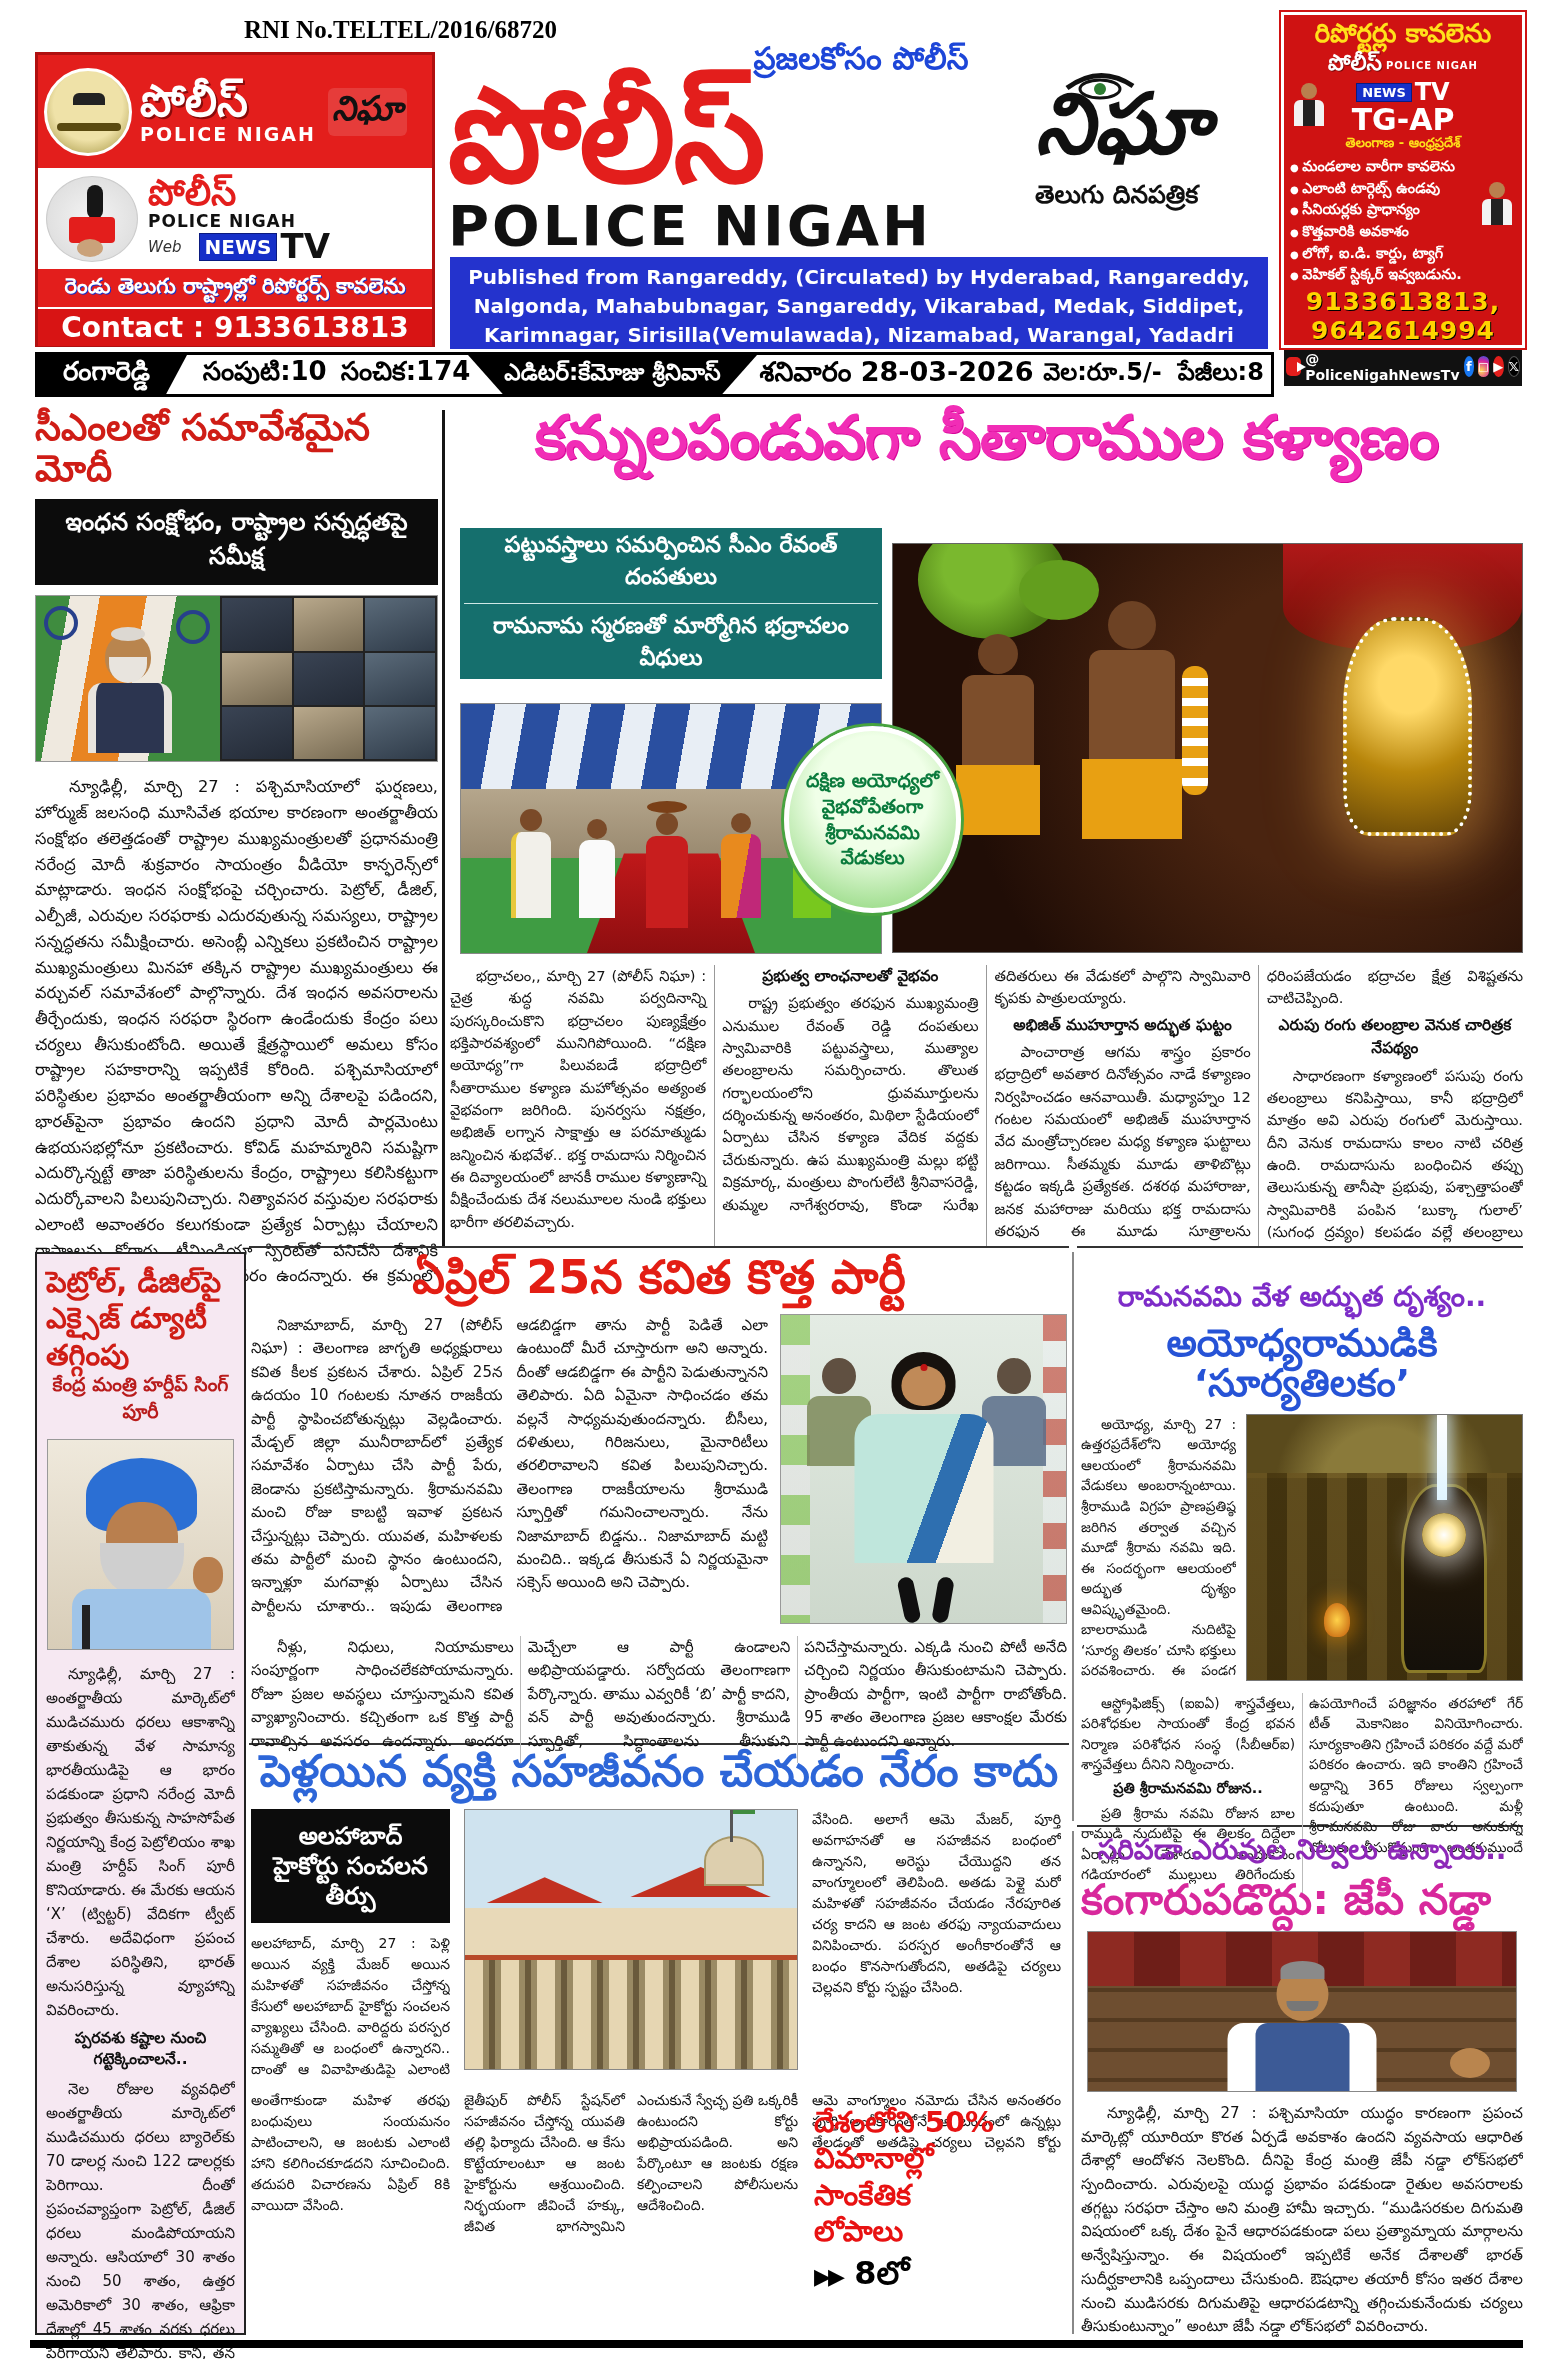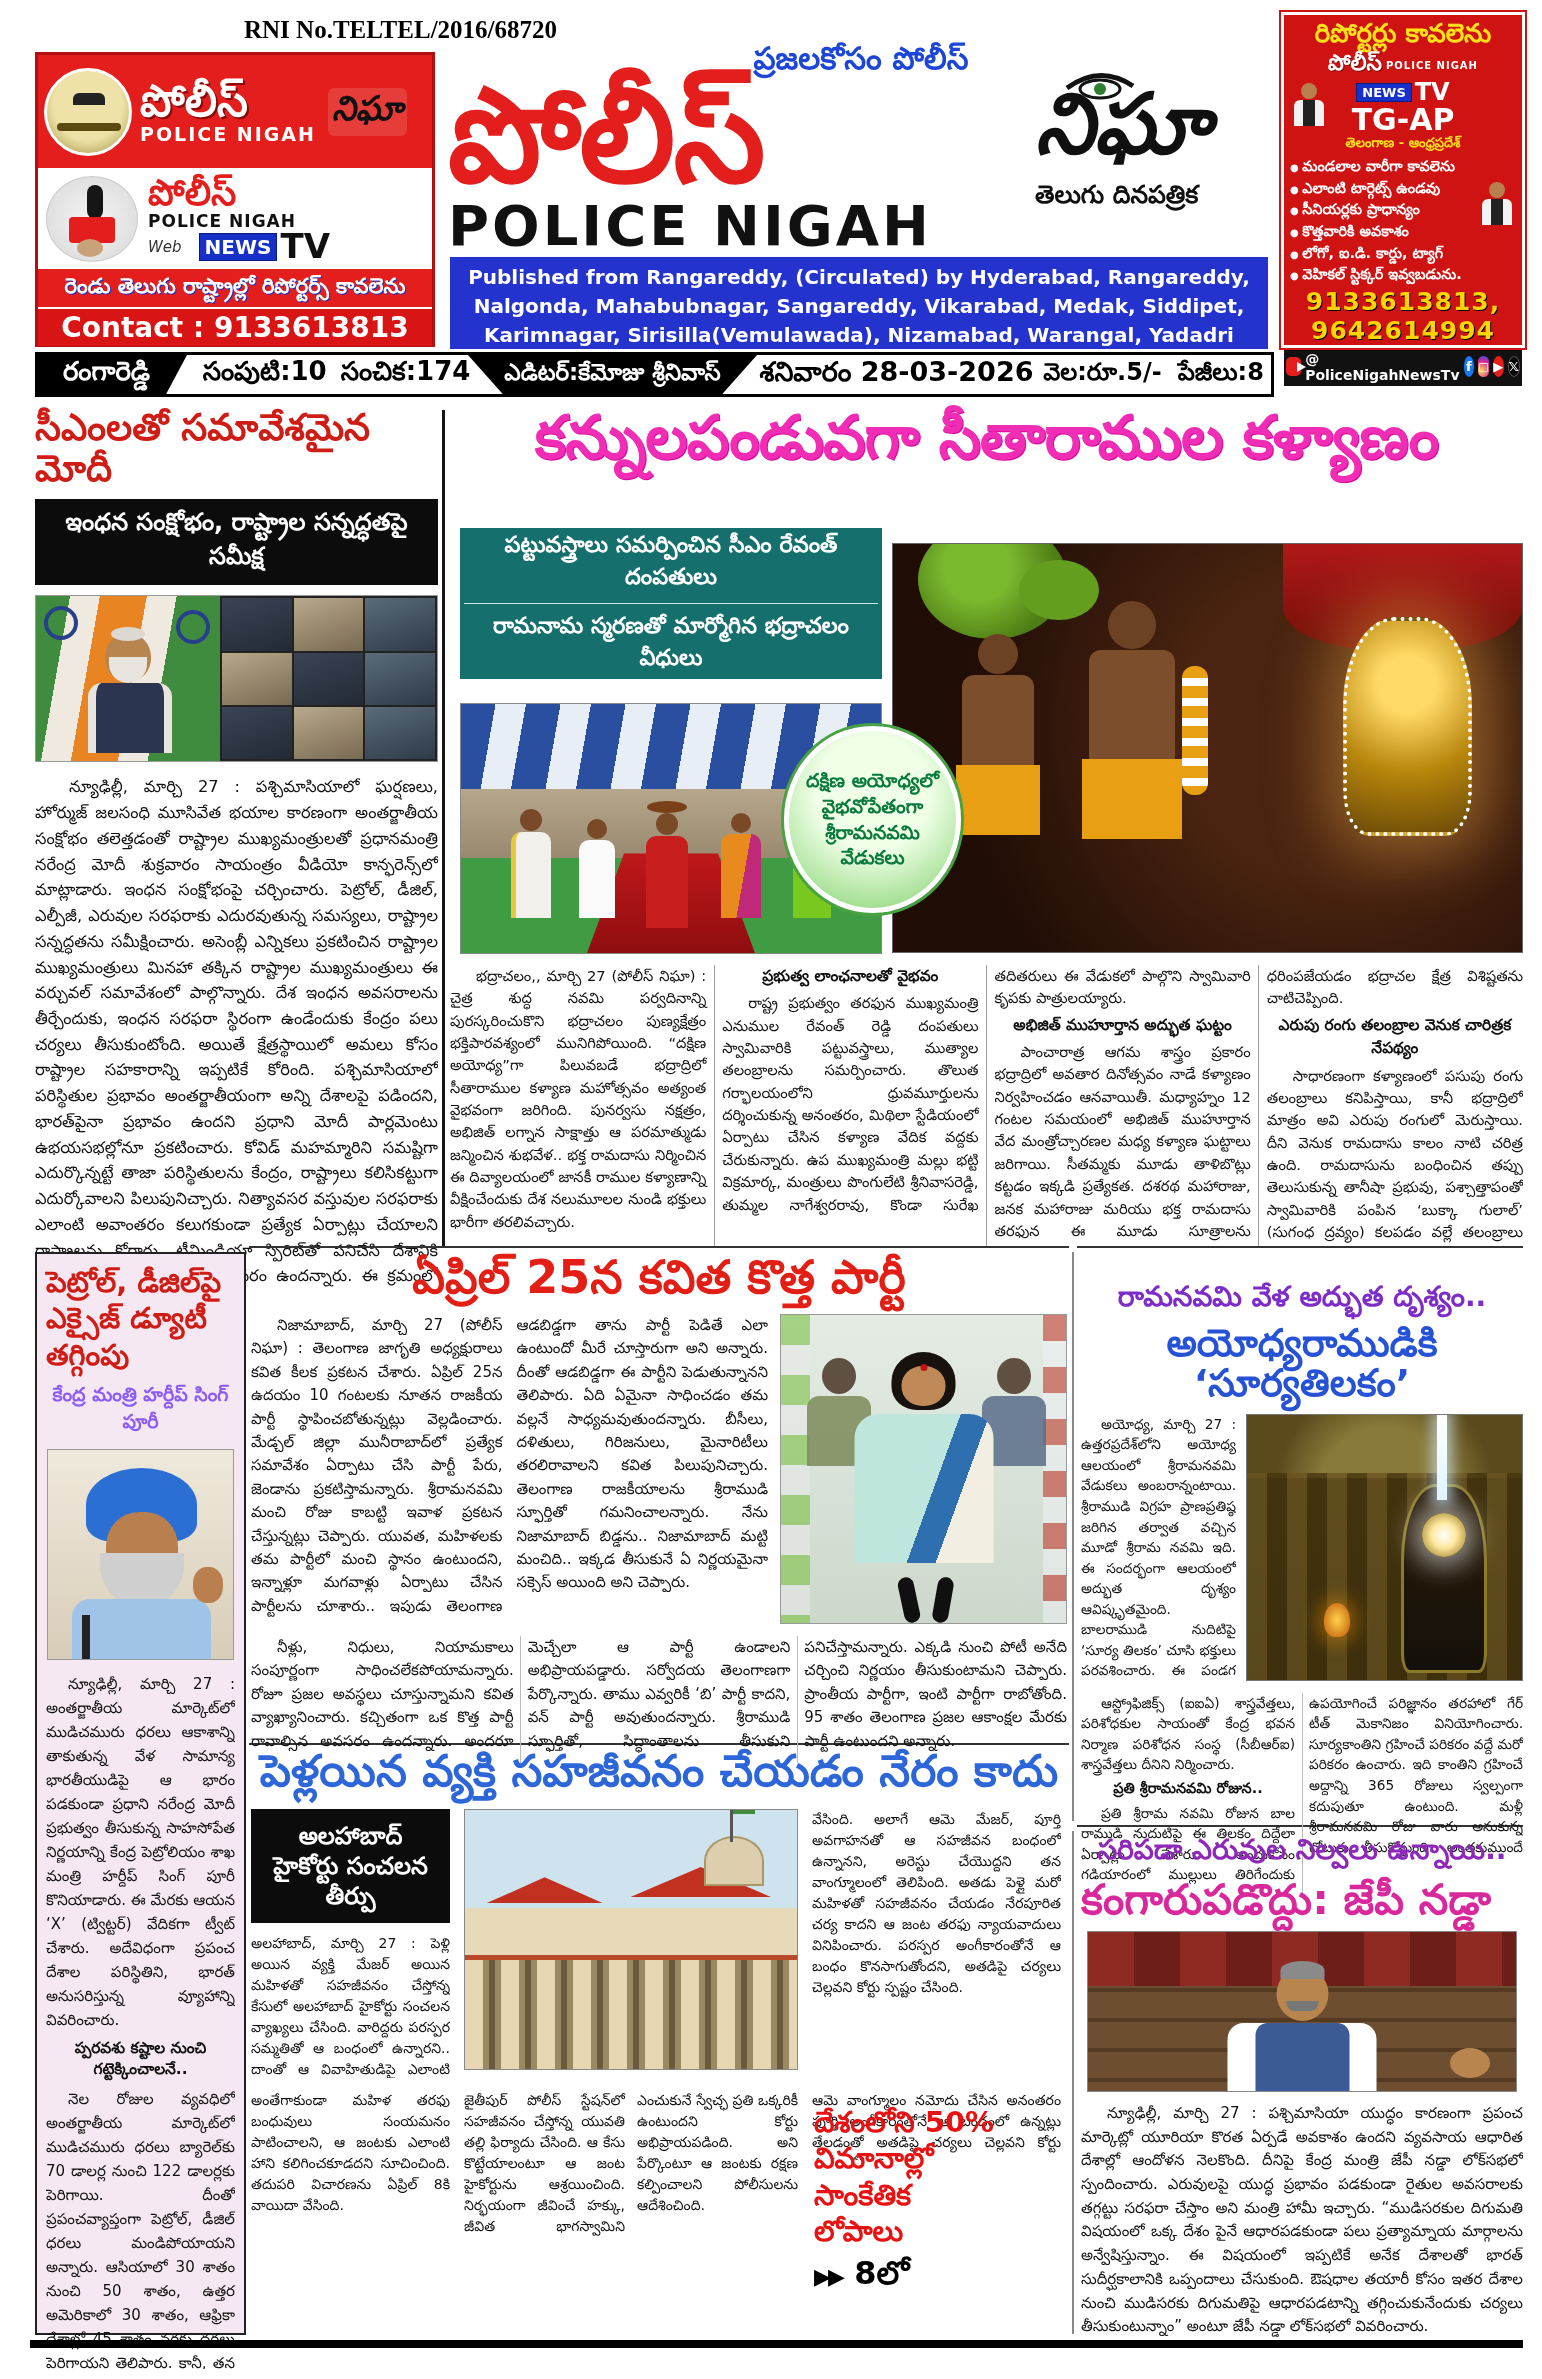--- a/index.html
+++ b/index.html
@@ -210,21 +210,21 @@
   .nd-man .h::after{content:"";position:absolute;left:10px;top:34px;width:32px;height:10px;background:#777;border-radius:0 0 8px 8px;}
   .nd-man .t{width:149px;height:70px;background:#fff;border-radius:16px 16px 0 0;margin:2px auto 0;position:relative;}
   .nd-man .t::after{content:"";position:absolute;left:28px;top:0;width:94px;height:70px;background:#3c5a96;border-radius:12px 12px 0 0;}
   .nd-hand{position:absolute;right:6%;bottom:8%;width:40px;height:30px;background:#b9854e;border-radius:50%;}
   .nd-body{margin-top:10px;height:245px;font-size:15px;line-height:1.58;}
   .nd-body p{margin:0;text-indent:26px;}
 
   
   #petrol{left:35px;top:1252px;width:211px;height:1083px;background:#f6e8f2;border:2px solid #222;padding:10px 9px;}
   .pt-h{color:#cf1d16;font-weight:bold;font-size:29px;text-align:left;line-height:1.25;}
-  .pt-sub{color:#8b5cf6;font-weight:bold;font-size:19px;text-align:center;margin-top:10px;}
+  .pt-sub{color:#b91c1c;font-weight:bold;font-size:19px;text-align:center;}
   .pt-photo{width:187px;height:211px;margin:12px auto 0;position:relative;background:linear-gradient(#efe9dc,#d8cdb8);overflow:hidden;border:1px solid #999;}
   .pt-turban{position:absolute;left:38px;top:18px;width:111px;height:74px;background:#2b6fd4;border-radius:60% 60% 30% 30%;}
   .pt-face{position:absolute;left:58px;top:62px;width:72px;height:74px;background:#b97f4e;border-radius:46%;}
   .pt-beard{position:absolute;left:52px;top:103px;width:84px;height:54px;background:#cfcfcf;border-radius:0 0 46px 46px;}
   .pt-body{position:absolute;left:24px;top:149px;width:139px;height:62px;background:#9fc4e8;border-radius:18px 18px 0 0;}
   .pt-hand{position:absolute;right:10px;top:117px;width:30px;height:36px;background:#b97f4e;border-radius:45%;}
   .pt-mic{position:absolute;left:34px;bottom:0;width:8px;height:44px;background:#222;}
   .pt-text{margin-top:12px;font-size:15px;line-height:1.6;height:697px;}
   .pt-text p{margin:0;text-indent:22px;}
   .pt-text h4{margin:6px 0;text-align:center;font-size:15.4px;line-height:1.4;}

